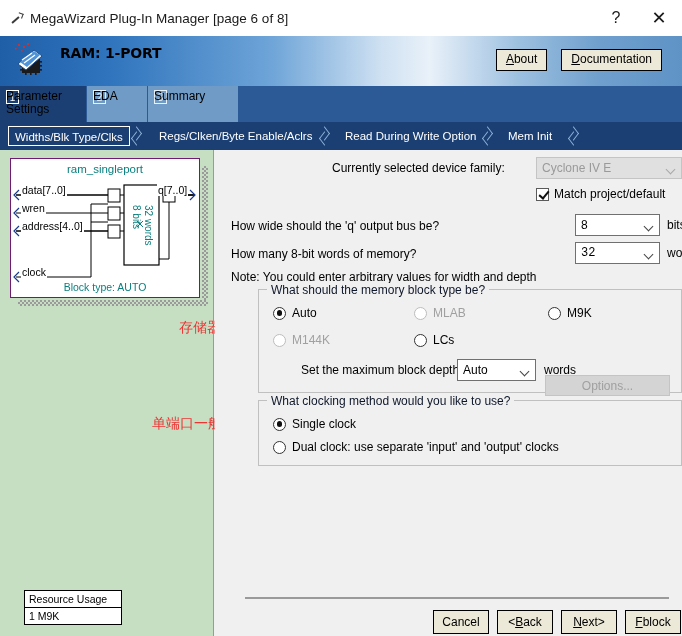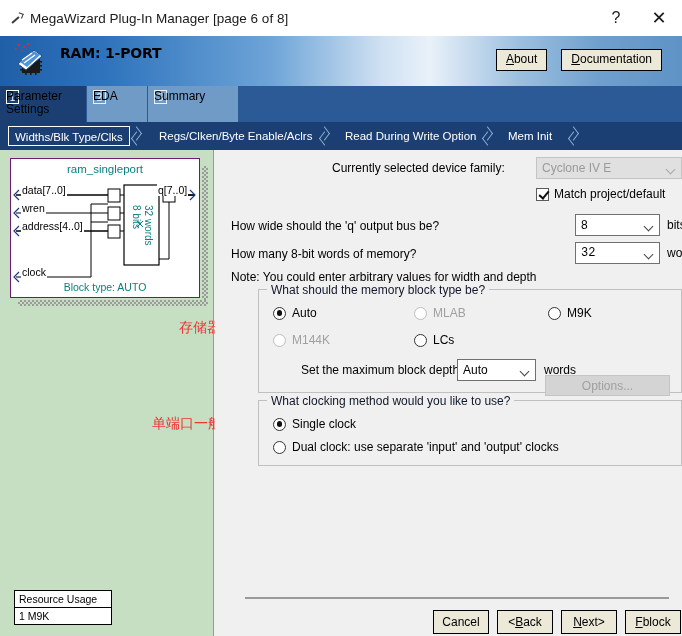--- a/index.html
+++ b/index.html
@@ -140,21 +140,21 @@
   .port-lbl {
     position: absolute; color: #000; font-size: 10.5px; background: #fff;
     padding: 0 1px; white-space: nowrap;
   }
   .vert-lbl {
     position: absolute; color: #0a7f7f; font-size: 10px;
     transform: rotate(90deg); transform-origin: left top; white-space: nowrap;
   }
 
   .resbox {
-    position: absolute; left: 14px; top: 440px; width: 98px;
+    position: absolute; left: 24px; top: 440px; width: 98px;
     border: 1px solid #000; background: #fff; font-size: 10.5px;
   }
   .resbox .hd { padding: 2px 4px; border-bottom: 1px solid #000; }
   .resbox .bd { padding: 2px 4px; }
 
   
   .anno {
     position: absolute; color: #ee3333; font-size: 14px;
     font-family: "DejaVu Sans", sans-serif; white-space: nowrap;
   }

